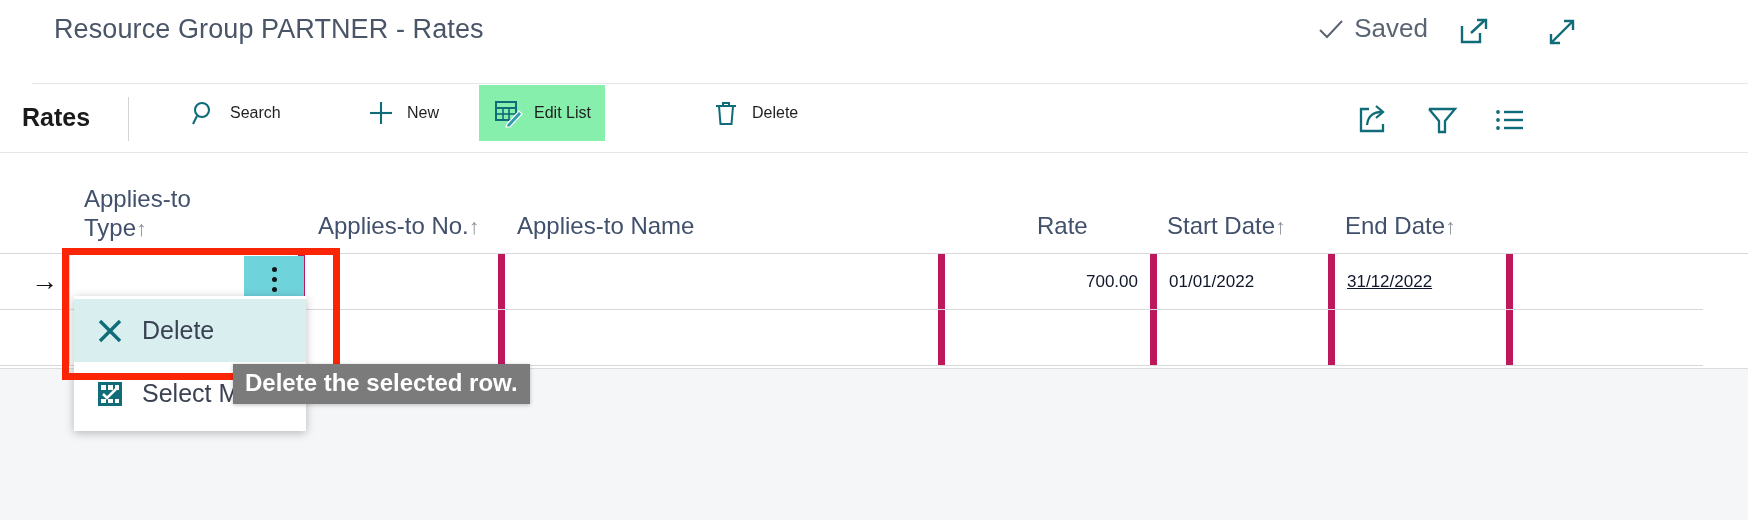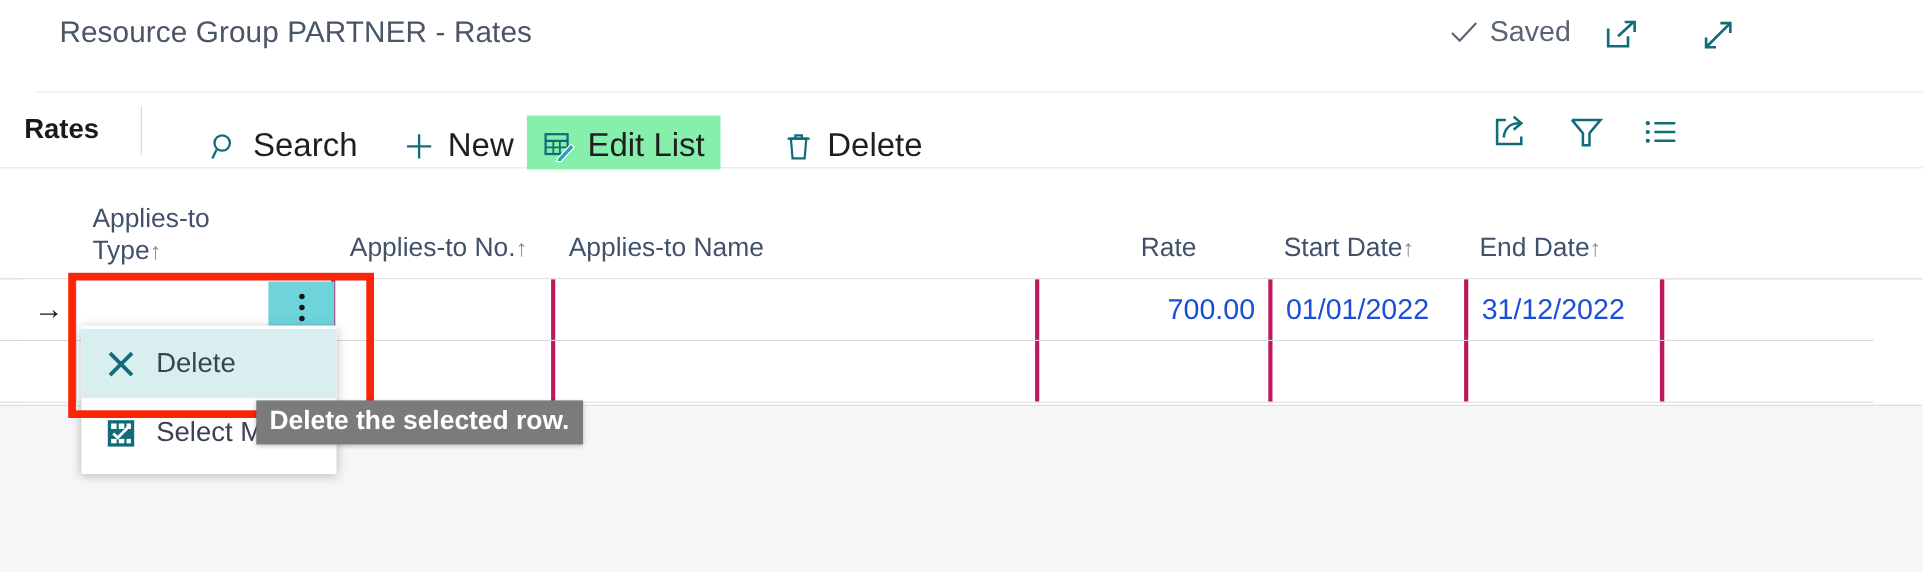--- a/index.html
+++ b/index.html
@@ -73,27 +73,27 @@
     color: #1a1a1a;
   }
   .tb-sep {
     position: absolute;
     left: 128px; top: 12px;
     width: 1px; height: 44px;
     background: #d4d4d4;
   }
   .tb-btn {
     position: absolute;
-    top: 20px;
+    top: 0;
     height: 56px;
     display: flex;
     align-items: center;
     gap: 11px;
     padding: 0 14px;
-    font-size: 30px;
+    font-size: 16px;
     color: #1f1f1f;
     cursor: pointer;
     background: transparent;
     border: none;
     white-space: nowrap;
   }
   .tb-btn .glyph {
     display: flex;
     align-items: center;
     justify-content: center;
@@ -156,25 +156,25 @@
     width: 1703px;
     height: 56px;
     border-bottom: 1px solid #d8d8d8;
   }
   #row-1 { top: 0; }
   #row-2 { top: 56px; }
   .cell {
     position: absolute;
     top: 0;
     height: 55px;
-    border-right: 4px solid #be185d;
-    display: flex;
-    align-items: center;
-    font-size: 26px;
-    color: #1d4ed8;
+    border-right: 7px solid #be185d;
+    display: flex;
+    align-items: center;
+    font-size: 17px;
+    color: #0f172a;
     padding: 0 12px;
     background: #ffffff;
   }
   .cell.num { justify-content: flex-end; }
   .cell.indicator {
     border-right: 1px solid #d8d8d8;
     justify-content: center;
     font-size: 27px;
     color: #111;
     padding: 0;
@@ -404,21 +404,21 @@
 
     <div class="grid-body">
 
       <div class="row" id="row-1">
         <div class="cell indicator" style="left:20px;  width:50px;">→</div>
         <div class="cell" style="left:70px;  width:235px;"></div>
         <div class="cell" style="left:305px; width:200px;"></div>
         <div class="cell" style="left:505px; width:440px;"></div>
         <div class="cell num" style="left:945px; width:212px;">700.00</div>
         <div class="cell" style="left:1157px;width:178px;">01/01/2022</div>
-        <div class="cell" style="left:1335px;width:178px;">31/12/2022</div>
+        <div class="cell" style="left:1335px;width:178px;text-decoration:underline;">31/12/2022</div>
       </div>
 
       <div class="row" id="row-2">
         <div class="cell indicator" style="left:20px;  width:50px;"></div>
         <div class="cell" style="left:70px;  width:235px;"></div>
         <div class="cell" style="left:305px; width:200px;"></div>
         <div class="cell" style="left:505px; width:440px;"></div>
         <div class="cell num" style="left:945px; width:212px;"></div>
         <div class="cell" style="left:1157px;width:178px;"></div>
         <div class="cell" style="left:1335px;width:178px;"></div>

